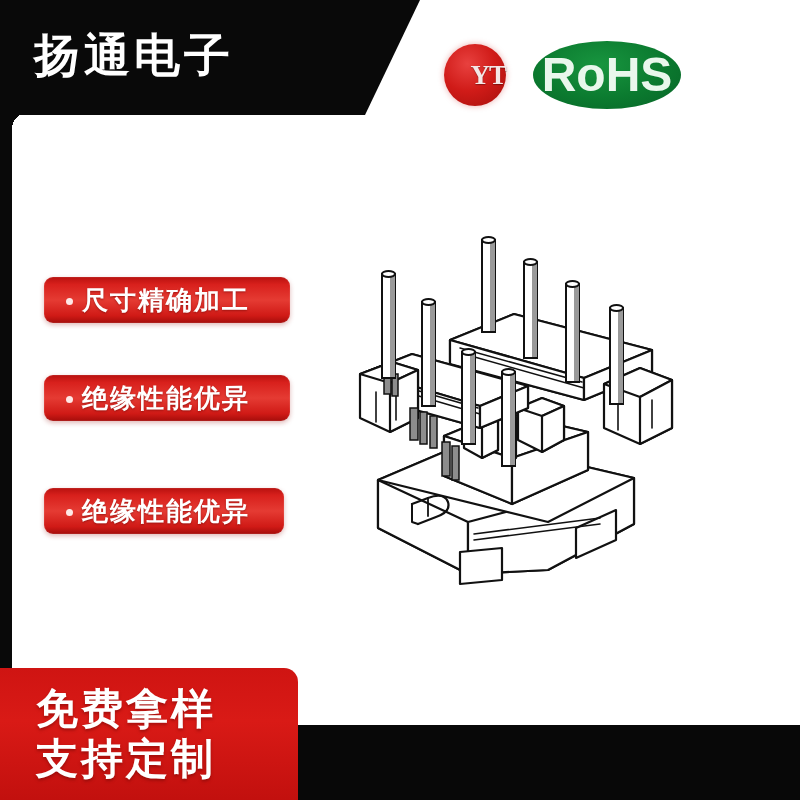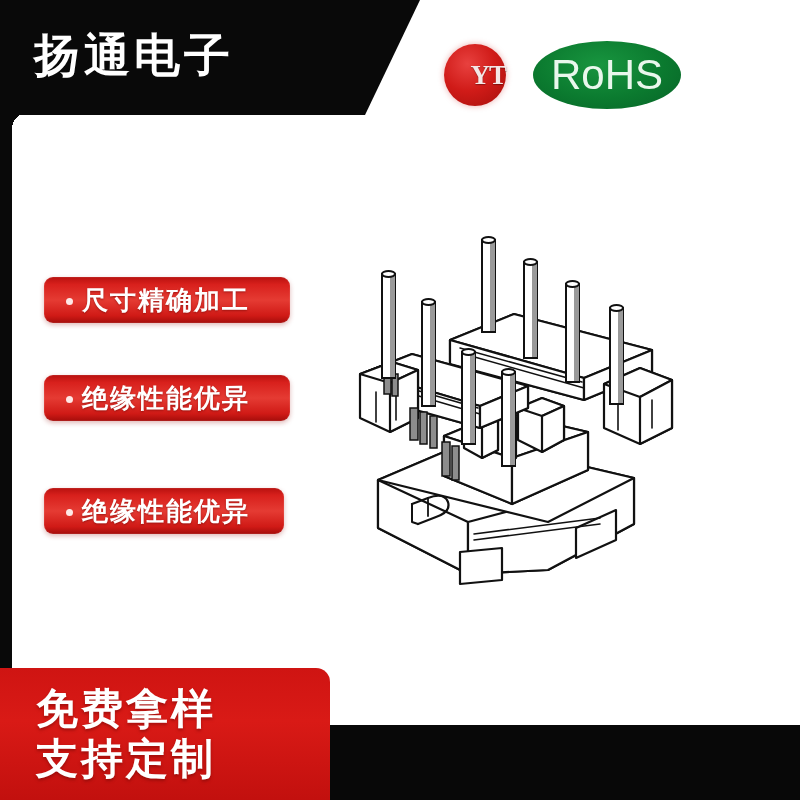--- a/index.html
+++ b/index.html
@@ -89,22 +89,22 @@
     width: 148px; height: 68px;
     border-radius: 50%;
     background: radial-gradient(ellipse at 45% 35%, #18953f 0%, #0b7a2f 55%, #076327 100%);
     display: flex;
     align-items: center;
     justify-content: center;
   }
   .rohs-logo-text {
     color: #e9f7ec;
     font-family: "Liberation Sans", "DejaVu Sans", sans-serif;
-    font-size: 42px;
-    font-weight: 400;
+    font-size: 48px;
+    font-weight: 700;
     letter-spacing: 0px;
     line-height: 1;
   }
 
   
   .pill {
     position: absolute;
     height: 46px;
     border-radius: 9px;
     background: linear-gradient(180deg, #b8110f 0%, #d8201c 16%, #e53b33 50%, #d01a16 84%, #a50d0b 100%);
@@ -147,21 +147,21 @@
   
   .bottom-black {
     position: absolute;
     left: 0; top: 725px;
     width: 800px; height: 75px;
     background: #080808;
   }
   .bottom-red {
     position: absolute;
     left: 0; top: 668px;
-    width: 330px; height: 132px;
+    width: 298px; height: 132px;
     background: linear-gradient(180deg, #cf1412 0%, #d91a16 40%, #c2100e 100%);
     border-top-right-radius: 14px;
     border-bottom-right-radius: 0;
     display: flex;
     flex-direction: column;
     justify-content: center;
     align-items: flex-start;
     padding-left: 36px;
     box-sizing: border-box;
   }

